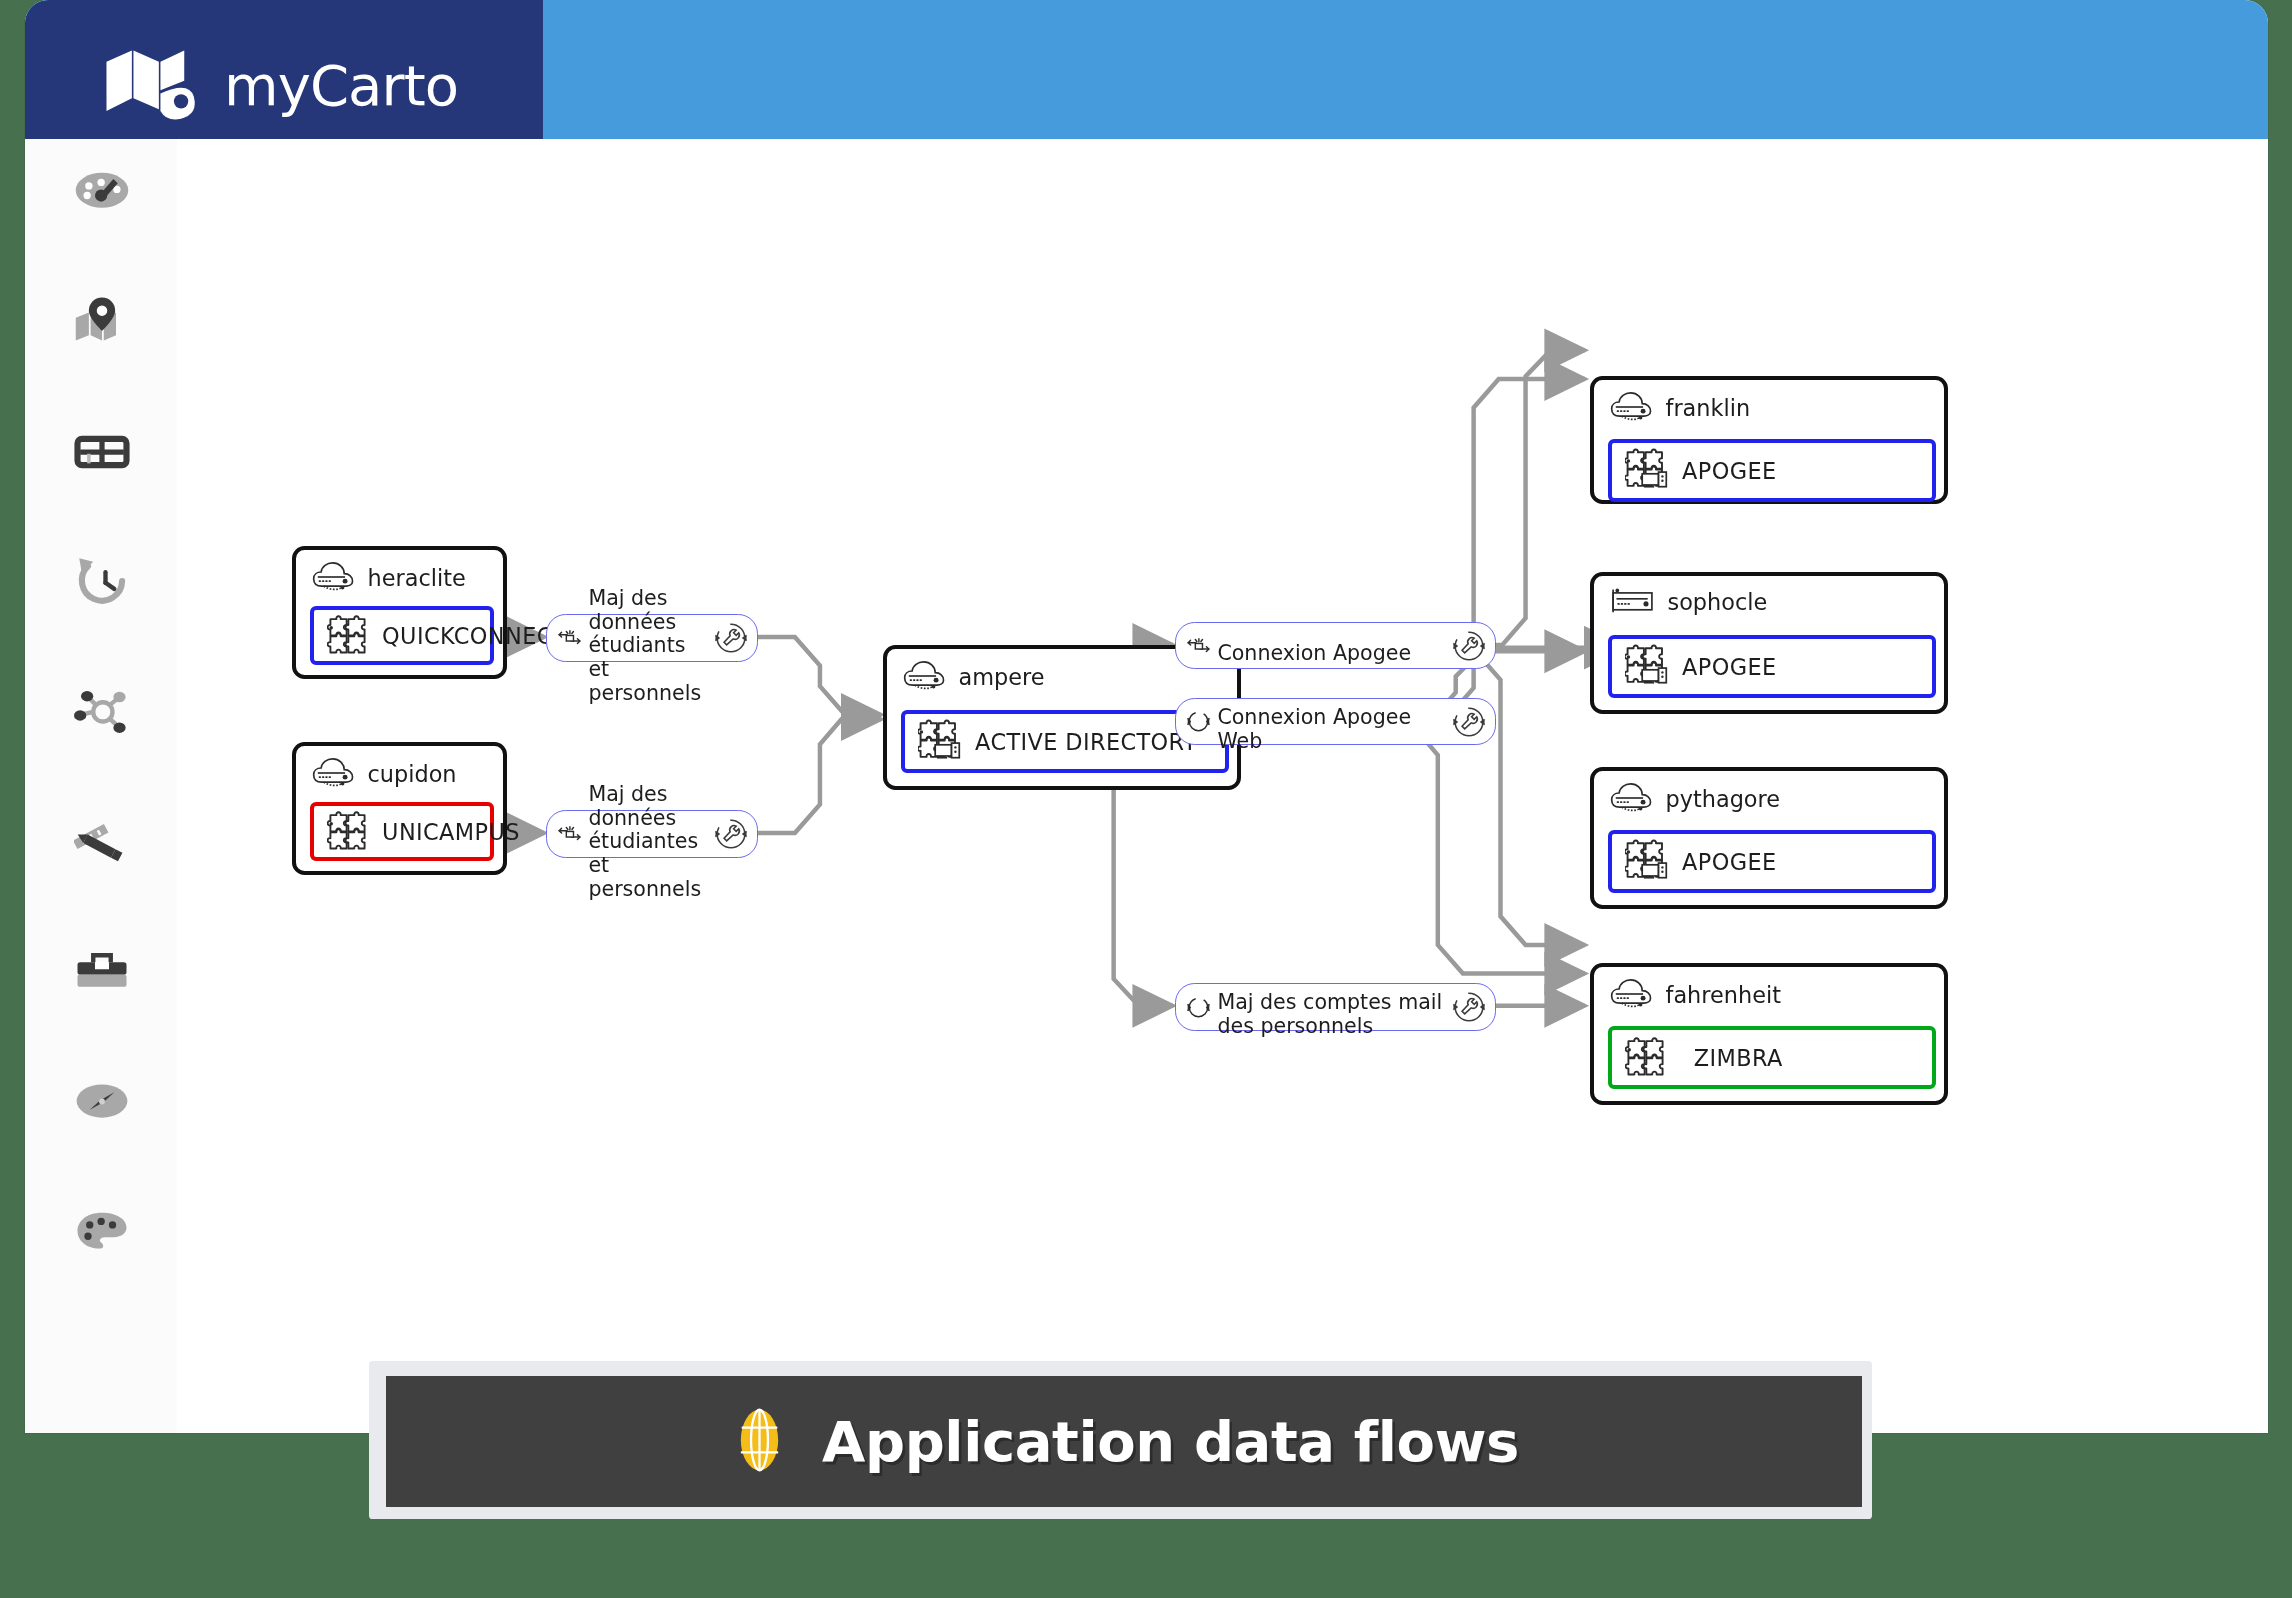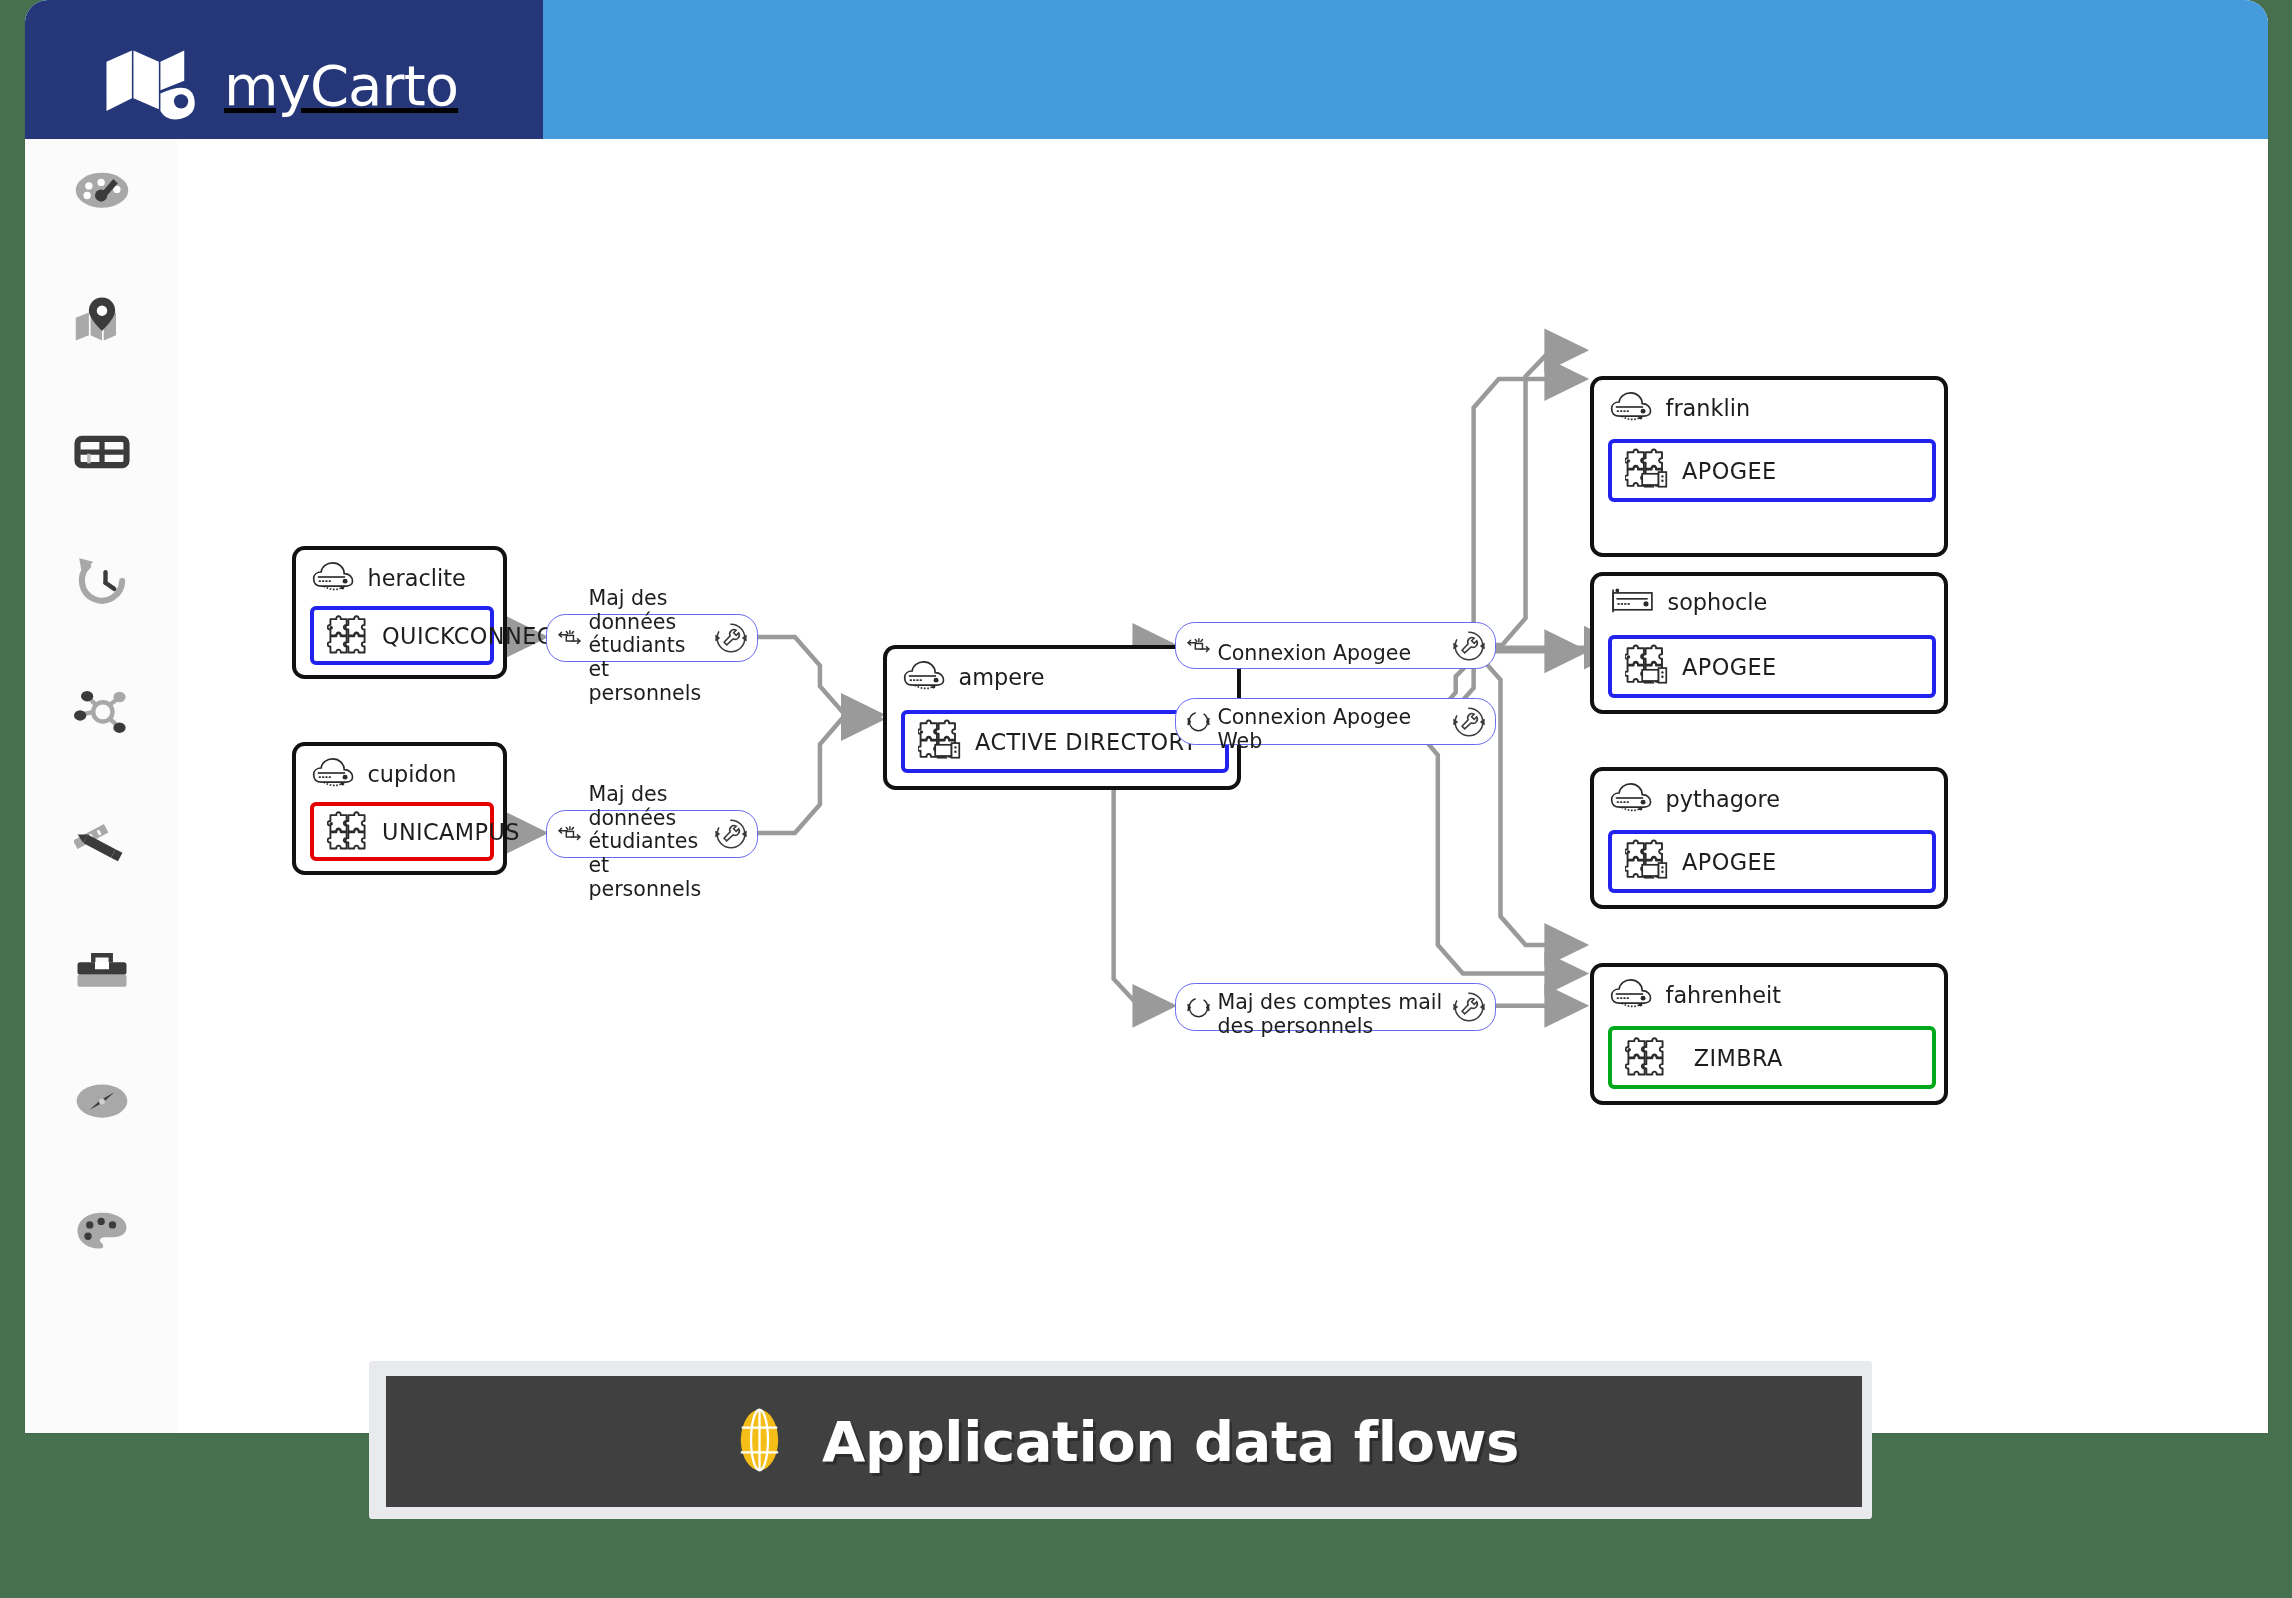--- a/index.html
+++ b/index.html
@@ -14,21 +14,21 @@
     background:#ffffff;
     border-radius:23px 23px 0 0;
     box-shadow:0 0 0 0.9px rgba(0,0,0,.05);
     overflow:hidden;
   }
   
   .header{position:absolute;left:0;top:0;width:100%;height:139px;background:#459bdb;}
   .brand{
     position:absolute;left:0;top:0;width:518px;height:170px;background:#253778;
     border-top-left-radius:23px;
-    display:flex;align-items:center;text-decoration:underline;
+    display:flex;align-items:center;
   }
   .brand-logo{margin-left:79px;width:97px;height:73px;position:relative;}
   .brand-text{
     margin-left:23px;color:#fff;font-size:56px;letter-spacing:-0.9px;font-weight:400;
     font-family:"DejaVu Sans", sans-serif;
   }
   .brand-text .bold{font-weight:400;}
   
   .sidebar{position:absolute;left:0;top:139px;width:152px;height:1294px;background:#fbfbfb;border-right:1.8px solid #e8e8e8;}
   .side-item{position:absolute;left:41px;width:72px;height:72px;display:flex;align-items:center;justify-content:center;cursor:pointer;}
@@ -358,21 +358,21 @@
             <rect x="39" y="28" width="9" height="17" fill="#fff" stroke="#2b2b2b" stroke-width="2"></rect>
             <circle cx="43.5" cy="33" r="1.4" fill="#2b2b2b"></circle>
             <circle cx="43.5" cy="38" r="1.4" fill="#2b2b2b"></circle>
             <line x1="22" y1="45" x2="34" y2="45" stroke="#2b2b2b" stroke-width="2"></line>
           </svg>
         </span>
         <span class="app-label">ACTIVE DIRECTORY</span>
       </div>
     </div>
 
-    <div class="srv" style="left:1413px;top:237px;width:358px;height:181px">
+    <div class="srv" style="left:1413px;top:237px;width:358px;height:128px">
       <div class="srv-head">
         <span>
           <svg width="43" height="32" viewBox="0 0 52 38">
             <path d="M12 30 C5 30 2 26 2 21 C2 16 6 13 11 13 C12 6 18 2 25 2 C33 2 39 8 39 15 C45 15 49 19 49 24 C49 28 45 30 41 30 Z" fill="none" stroke="#2b2b2b" stroke-width="2"></path>
             <line x1="7" y1="19" x2="40" y2="19" stroke="#2b2b2b" stroke-width="2"></line>
             <g stroke="#2b2b2b" stroke-width="2" stroke-linecap="round">
               <line x1="9" y1="24" x2="10" y2="24"></line>
                 <line x1="13" y1="24" x2="14" y2="24"></line>
               <line x1="17" y1="24" x2="18" y2="24"></line>
                 <line x1="21" y1="24" x2="22" y2="24"></line>

